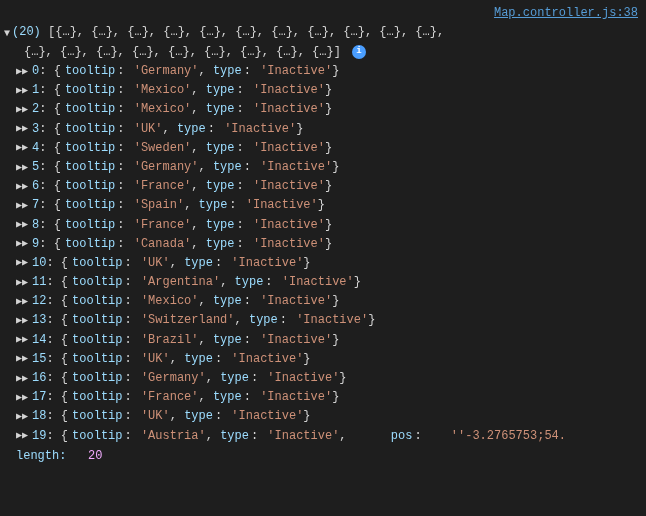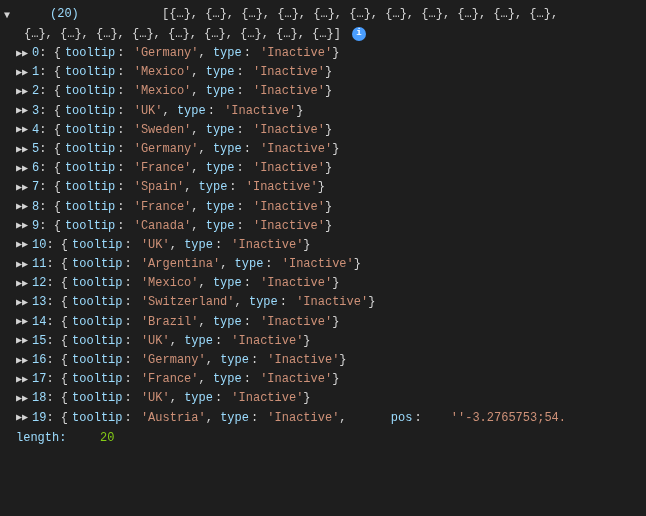--- a/index.html
+++ b/index.html
@@ -32,21 +32,20 @@
       text-decoration: underline;
       cursor: pointer;
     }
 
     .array-header {
       display: flex;
       align-items: flex-end;
       padding: 1px 0 1px 4px;
       color: #d4d4d4;
       line-height: 1.5;
-      gap: 38px;
     }
 
     .arrow-toggle {
       color: #d4d4d4;
       cursor: pointer;
       margin-right: 2px;
       user-select: none;
       font-size: 10px;
     }
 
@@ -155,35 +154,37 @@
       padding: 1px 0 1px 16px;
       color: #9cdcfe;
       line-height: 1.6;
     }
 
     .length-label {
       color: #9cdcfe;
     }
 
     .length-value {
-      color: #84cc16;
-      margin-left: 12px;
+      color: #f0abfc;
     }
 
     .continuation-line {
       padding: 1px 0 1px 24px;
       color: #d4d4d4;
       line-height: 1.5;
     }
   </style>
 </head>
 <body>
 
 <div class="console-panel">
 
+  <div class="file-link">
+    <span>Map.controller.js:38</span>
+  </div>
 
   <div class="array-header">
     <span class="arrow-toggle arrow-down"></span>
     <span class="array-count">(20)</span>
     <span>&nbsp;</span>
     <span class="array-preview">[{…}, {…}, {…}, {…}, {…}, {…}, {…}, {…}, {…}, {…}, {…},</span>
   </div>
 
   <div class="continuation-line">
     <span>{…}, {…}, {…}, {…}, {…}, {…}, {…}, {…}, {…}]</span>

